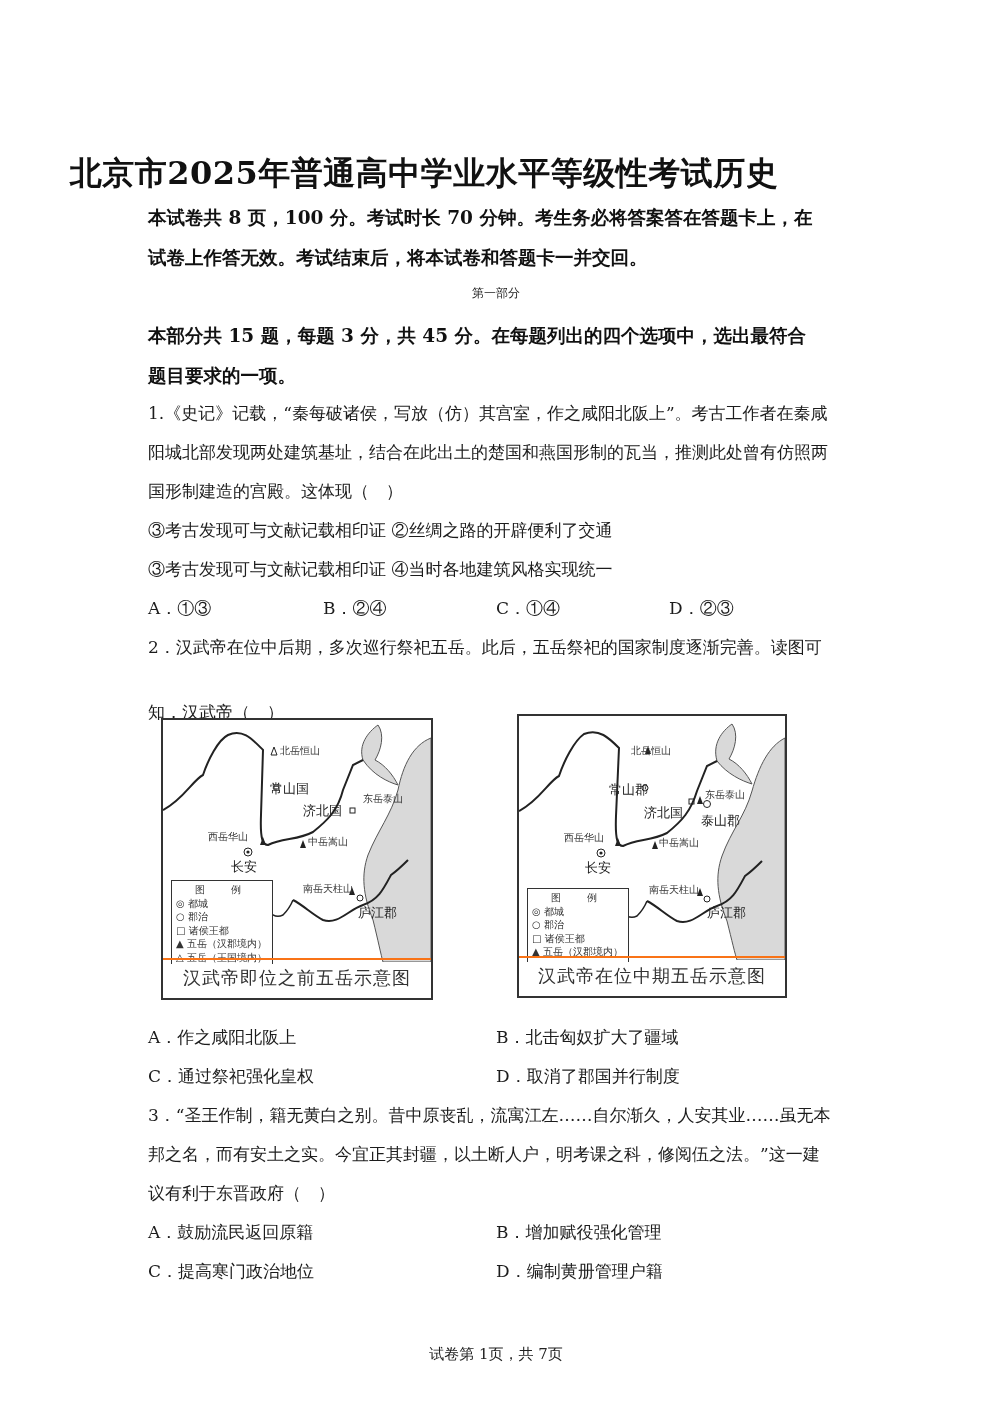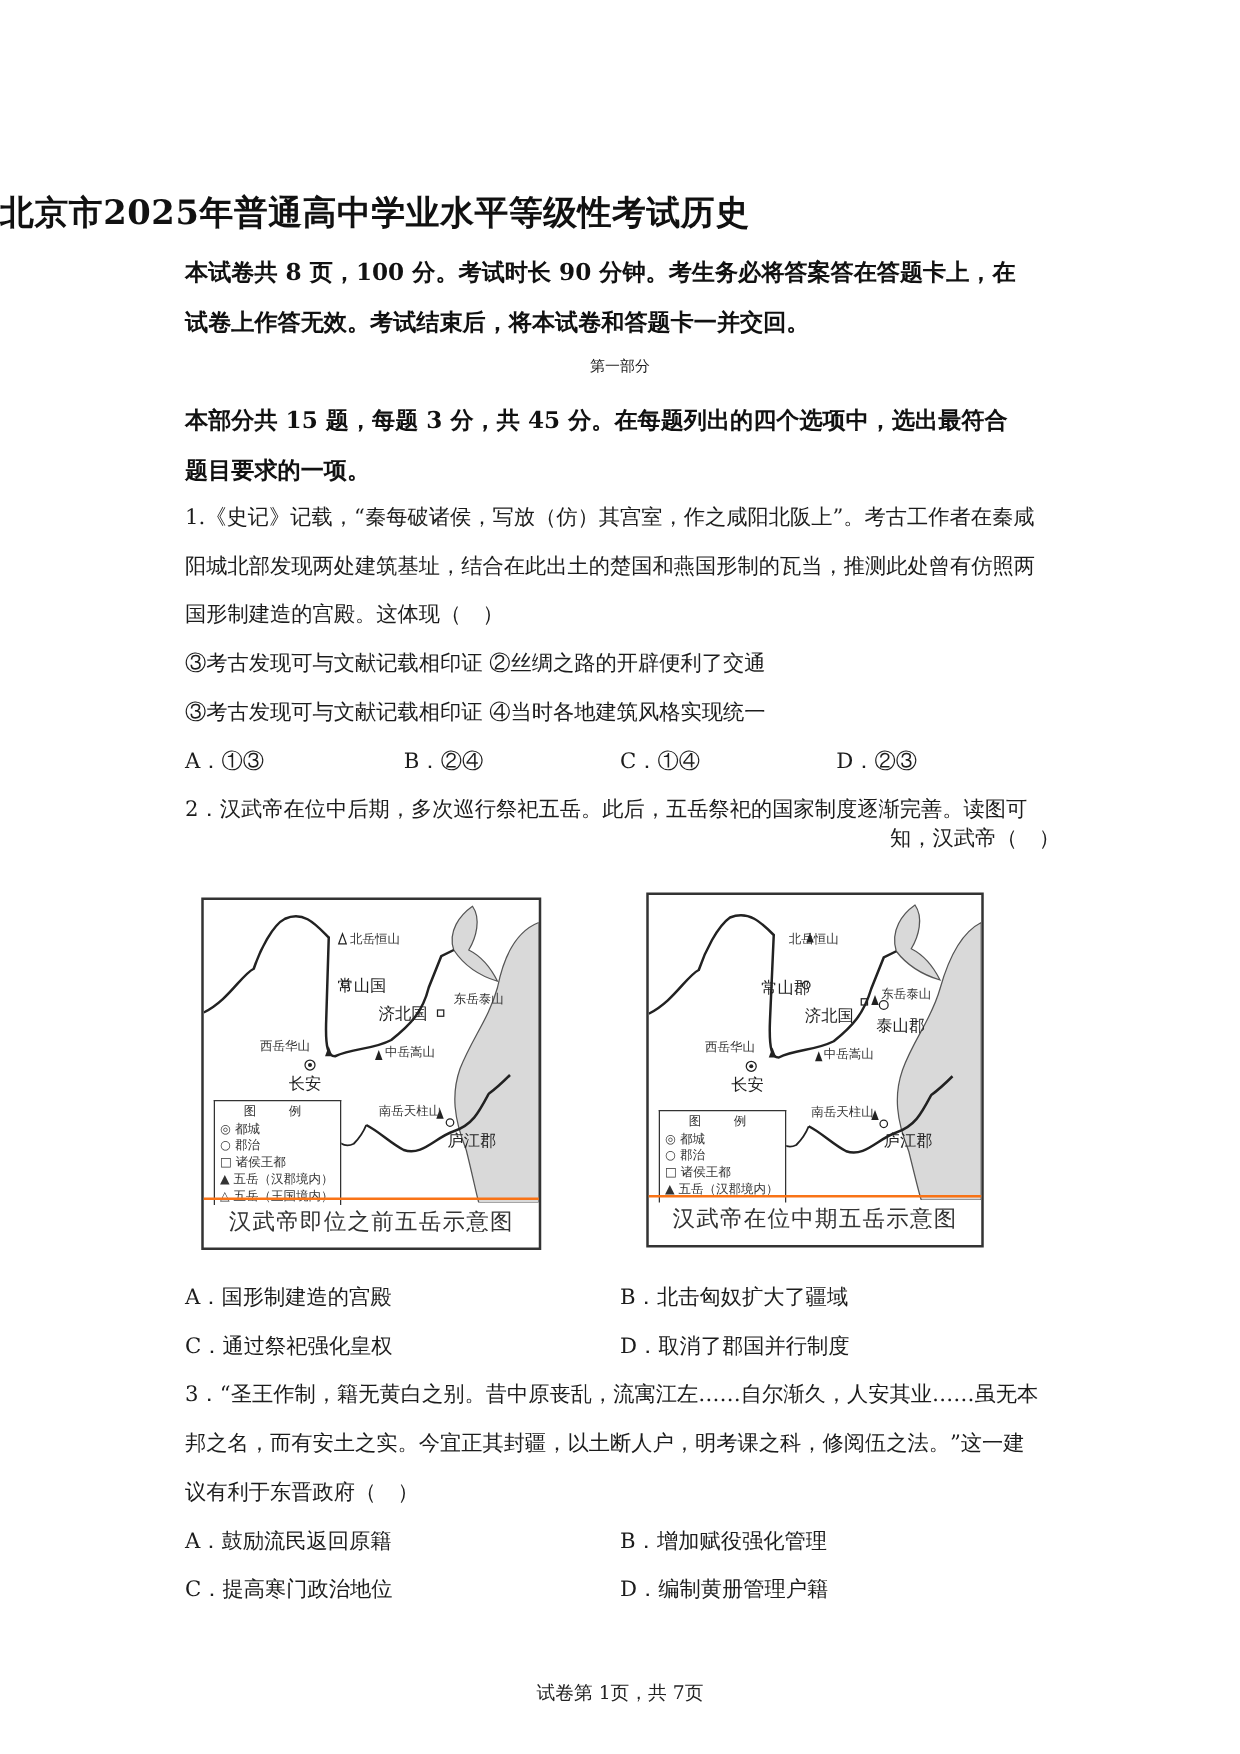--- a/index.html
+++ b/index.html
@@ -1,20 +1,20 @@
 <!DOCTYPE html>
 <html><head>
 <meta charset="utf-8">
 <style>
   html, body { margin: 0; padding: 0; background: #ffffff; }
   body { width: 992px; height: 1403px; position: relative; overflow: hidden;
          font-family: "DejaVu Serif", "Liberation Serif", serif; color: #1a1a1a; }
   .page { position: absolute; left: 0; top: 0; width: 992px; height: 1403px; }
-  .title { position: absolute; left: 0; width: 848px; top: 152px; text-align: left;
-           font-size: 27px; font-weight: bold; letter-spacing: 0.5px; color: #111; }
+  .title { position: absolute; left: 0; width: 848px; top: 152px; text-align: center;
+           font-size: 32px; font-weight: bold; letter-spacing: 0.5px; color: #111; }
   .line { position: absolute; left: 148px; width: 700px; font-size: 17px; white-space: nowrap; color: #1c1c1c; }
   .bold { font-weight: bold; font-size: 18.5px; color: #111; }
   .center { left: 0; width: 992px; text-align: center; }
   .opt { position: absolute; font-size: 17px; white-space: nowrap; color: #1c1c1c; }
   .map { position: absolute; border: 2px solid #333; background: #fff; box-sizing: border-box; }
   .map svg { position: absolute; left: 0; top: 0; }
   .map-caption { position: absolute; left: 0; right: 0; bottom: 0; height: 38px; border-top: 2px solid #f97316;
                  text-align: center; line-height: 36px; font-size: 18px; color: #333; letter-spacing: 1px; }
   .legend { position: absolute; left: 8px; background: #fff; border: 1.5px solid #333; border-bottom: none;
             font-size: 10px; color: #333; padding: 2px 4px; box-sizing: border-box; line-height: 13.5px; }
@@ -23,21 +23,21 @@
   .lbl.big { font-size: 13px; font-weight: normal; color: #222; }
   .footer { position: absolute; top: 1345px; left: 0; width: 992px; text-align: center; font-size: 15px; color: #222; }
 </style>
 </head>
 <body>
 
 <div class="page">
 
   <div class="title">北京市2025年普通高中学业水平等级性考试历史</div>
 
-  <div class="line bold" style="top:205px;">本试卷共 8 页，100 分。考试时长 90 分钟。考生务必将答案答在答题卡上，在</div>
+  <div class="line bold" style="top:205px;">本试卷共 8 页，100 分。考试时长 70 分钟。考生务必将答案答在答题卡上，在</div>
   <div class="line bold" style="top:245px;">试卷上作答无效。考试结束后，将本试卷和答题卡一并交回。</div>
 
   <div class="line center" style="top:285px;font-size:12px;">第一部分</div>
 
   <div class="line bold" style="top:323px;">本部分共 15 题，每题 3 分，共 45 分。在每题列出的四个选项中，选出最符合</div>
   <div class="line bold" style="top:363px;">题目要求的一项。</div>
 
   <div>
     <div class="line" style="top:402px;">1.《史记》记载，“秦每破诸侯，写放（仿）其宫室，作之咸阳北阪上”。考古工作者在秦咸</div>
     <div class="line" style="top:441px;">阳城北部发现两处建筑基址，结合在此出土的楚国和燕国形制的瓦当，推测此处曾有仿照两</div>
@@ -45,21 +45,21 @@
     <div class="line" style="top:519px;">③考古发现可与文献记载相印证 ②丝绸之路的开辟便利了交通</div>
     <div class="line" style="top:558px;">③考古发现可与文献记载相印证 ④当时各地建筑风格实现统一</div>
     <div class="opt" style="top:597px;left:148px;"><span>A．</span><span>①③</span></div>
     <div class="opt" style="top:597px;left:323px;"><span>B．</span><span>②④</span></div>
     <div class="opt" style="top:597px;left:496px;"><span>C．</span><span>①④</span></div>
     <div class="opt" style="top:597px;left:669px;"><span>D．</span><span>②③</span></div>
   </div>
 
   <div>
     <div class="line" style="top:636px;">2．汉武帝在位中后期，多次巡行祭祀五岳。此后，五岳祭祀的国家制度逐渐完善。读图可</div>
-    <div class="line" style="top:659px;text-align:right;">知，汉武帝（　）</div>
+    <div class="line" style="top:701px;">知，汉武帝（　）</div>
 
     <div class="map" style="left:161px;top:718px;width:272px;height:282px;">
       <svg width="268" height="242" viewBox="0 0 268 242">
 
         <path d="M268,18 C250,25 240,45 235,70 C228,95 215,110 205,135 C198,155 200,175 210,200 C215,220 218,235 220,242 L268,242 Z" fill="#d9d9d9" stroke="#555" stroke-width="1"></path>
         <path d="M200,40 C195,25 205,12 215,5 C222,15 218,30 212,40 C222,45 230,55 235,65 C225,62 210,55 200,40 Z" fill="#d9d9d9" stroke="#555" stroke-width="1"></path>
 
         <path d="M0,90 C20,80 30,60 40,55 C45,40 55,20 65,15 C80,8 90,20 100,30 L98,95 C97,120 100,125 105,125 C120,118 135,120 150,112 C165,100 175,90 180,70 L190,45 L200,40" fill="none" stroke="#222" stroke-width="2"></path>
         <path d="M130,180 C140,185 150,195 160,200 C175,205 185,190 200,185 C215,180 220,170 228,155 C235,150 240,145 245,140" fill="none" stroke="#222" stroke-width="2"></path>
         <path d="M95,180 C105,190 110,200 120,195 C125,190 128,185 130,180" fill="none" stroke="#222" stroke-width="1.5"></path>
@@ -128,21 +128,21 @@
       <div class="legend" style="top:172px;width:102px;height:74px;">
         <div class="lg-title">图　例</div>
         <div><span>◎</span> <span>都城</span></div>
         <div><span>○</span> <span>郡治</span></div>
         <div><span>□</span> <span>诸侯王都</span></div>
         <div><span>▲</span> <span>五岳（汉郡境内）</span></div>
       </div>
       <div class="map-caption">汉武帝在位中期五岳示意图</div>
     </div>
 
-    <div class="opt" style="top:1026px;left:148px;"><span>A．</span><span>国形制建造的宫殿</span></div>
+    <div class="opt" style="top:1026px;left:148px;"><span>A．</span><span>作之咸阳北阪上</span></div>
     <div class="opt" style="top:1026px;left:496px;"><span>B．</span><span>北击匈奴扩大了疆域</span></div>
     <div class="opt" style="top:1065px;left:148px;"><span>C．</span><span>通过祭祀强化皇权</span></div>
     <div class="opt" style="top:1065px;left:496px;"><span>D．</span><span>取消了郡国并行制度</span></div>
   </div>
 
   <div>
     <div class="line" style="top:1104px;">3．“圣王作制，籍无黄白之别。昔中原丧乱，流寓江左……自尔渐久，人安其业……虽无本</div>
     <div class="line" style="top:1143px;">邦之名，而有安土之实。今宜正其封疆，以土断人户，明考课之科，修阅伍之法。”这一建</div>
     <div class="line" style="top:1182px;">议有利于东晋政府（　）</div>
     <div class="opt" style="top:1221px;left:148px;"><span>A．</span><span>鼓励流民返回原籍</span></div>

